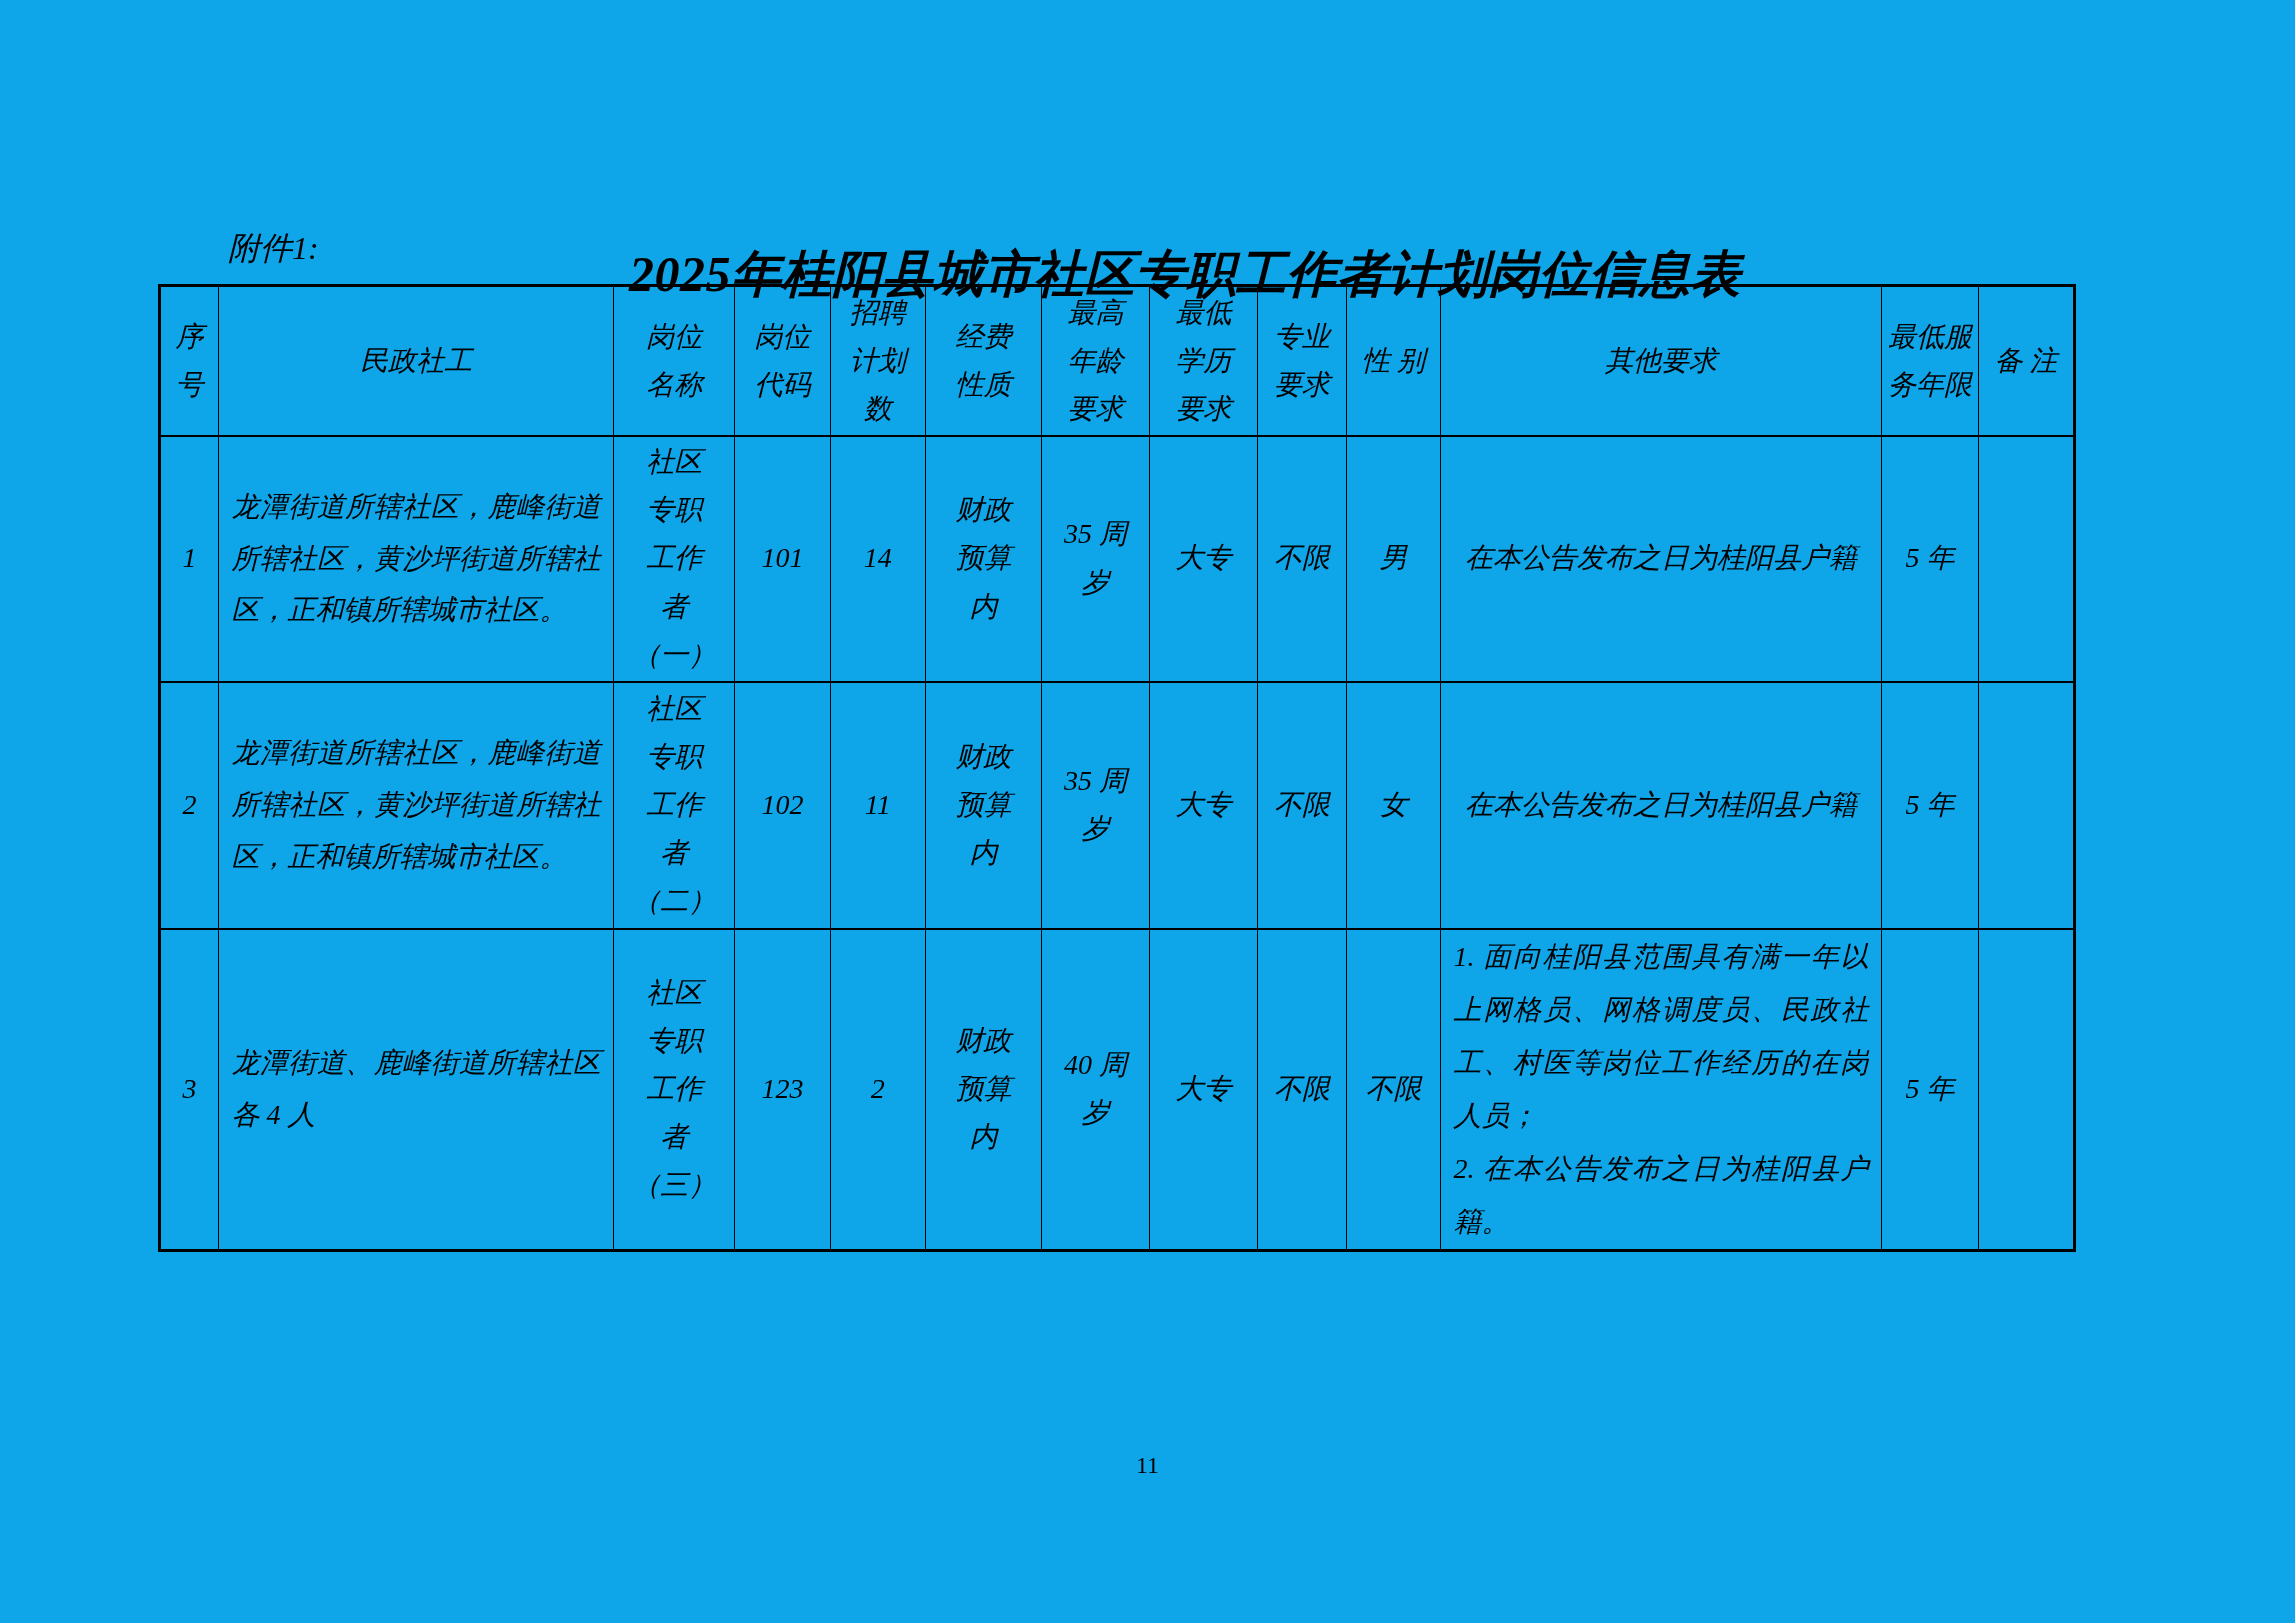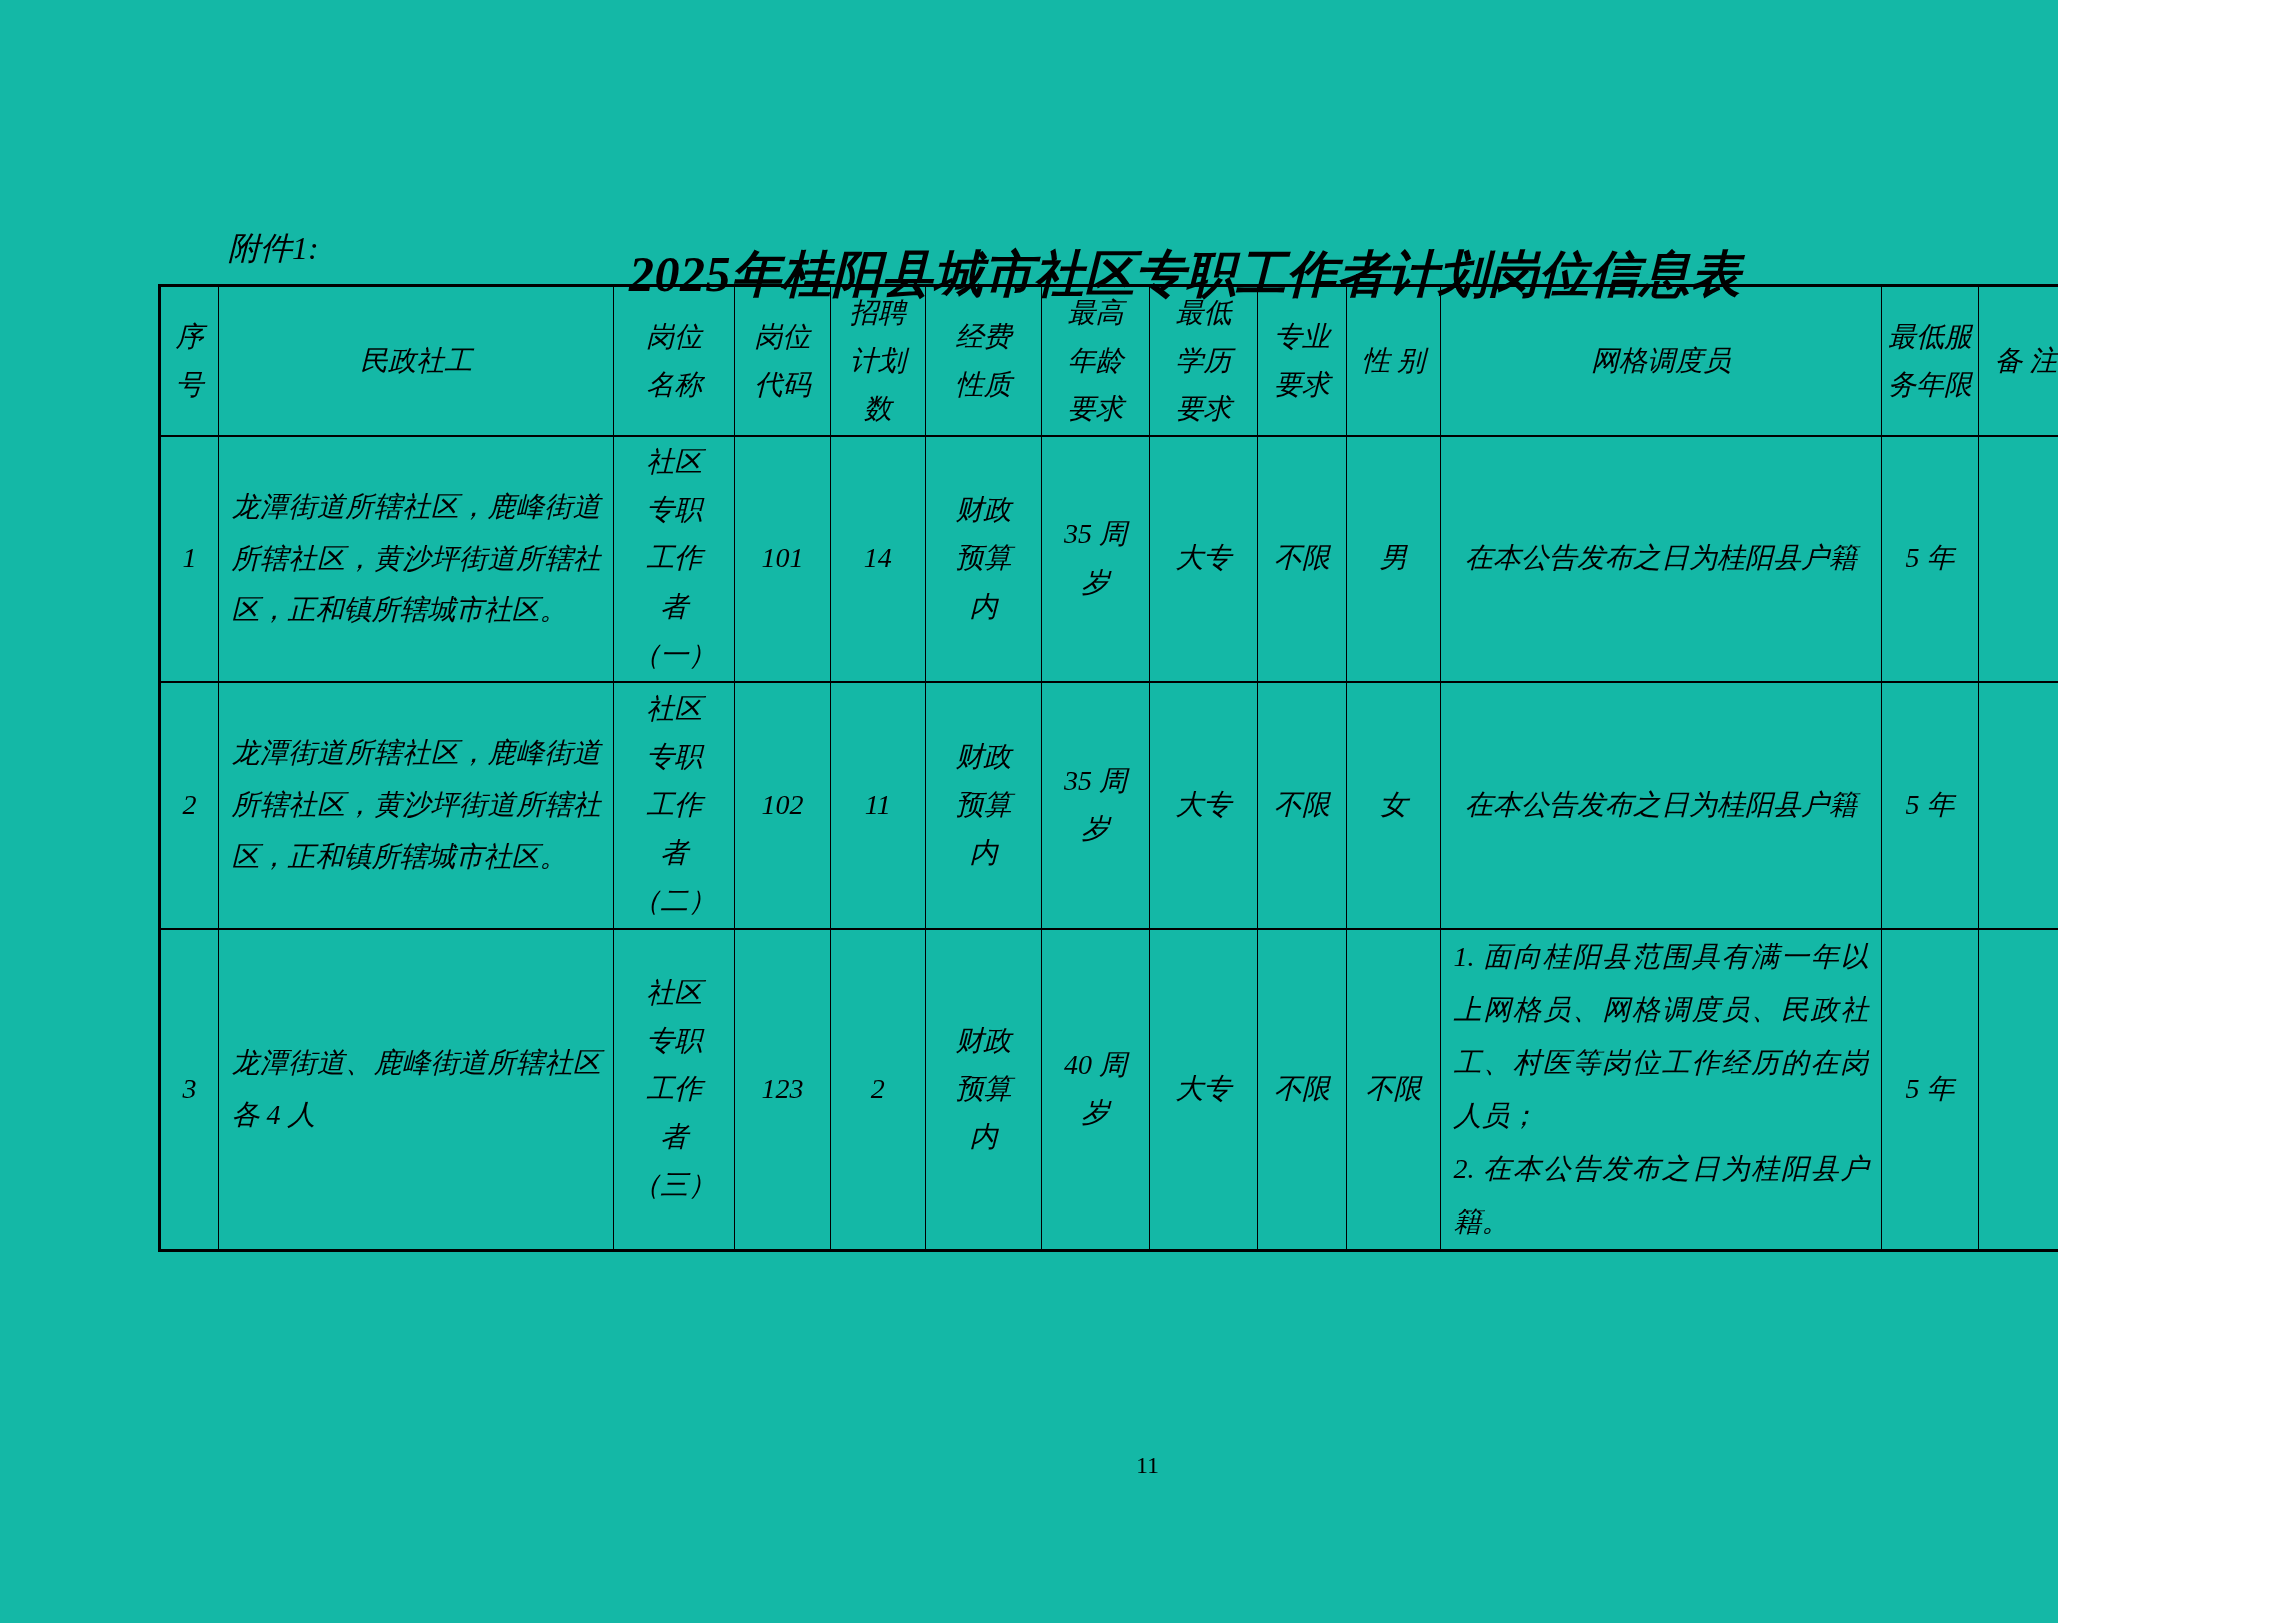--- a/index.html
+++ b/index.html
@@ -2,23 +2,23 @@
 <html style="font-size:8.2px"><head>
 <meta charset="utf-8">
 <style>
   html, body {
     margin: 0;
     padding: 0;
     background: #ffffff;
   }
   .sheet {
     position: relative;
-    width: 2058px;
+    width: 2295px;
     height: 1623px;
-    background: #14b8a6;
+    background: #0ea5e9;
     color: #000000;
     font-family: "Liberation Serif", "DejaVu Serif", serif;
     overflow: hidden;
   }
   .attachment-label {
     position: absolute;
     left: 228px;
     top: 231px;
     font-size: 32px;
     line-height: 1.1;
@@ -134,21 +134,21 @@
 性质</th>
         <th class="hc">最高
 年龄
 要求</th>
         <th class="hc">最低
 学历
 要求</th>
         <th class="hc">专业
 要求</th>
         <th class="hc">性 别</th>
-        <th class="hc">网格调度员</th>
+        <th class="hc">其他要求</th>
         <th class="hc">最低服
 务年限</th>
         <th class="hc">备 注</th>
       </tr>
 
       <tr style="height:246px">
         <td class="cc">1</td>
         <td class="cp">龙潭街道所辖社区，鹿峰街道所辖社区，黄沙坪街道所辖社区，正和镇所辖城市社区。</td>
         <td class="cc">社区
 专职

